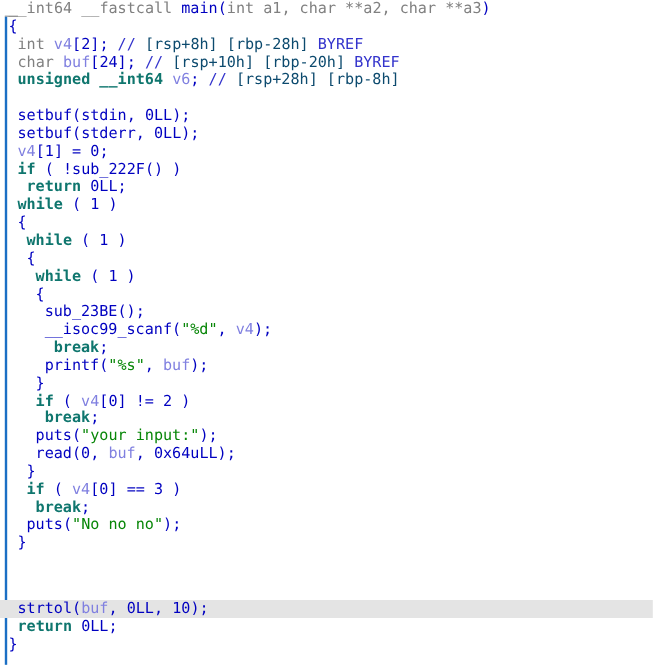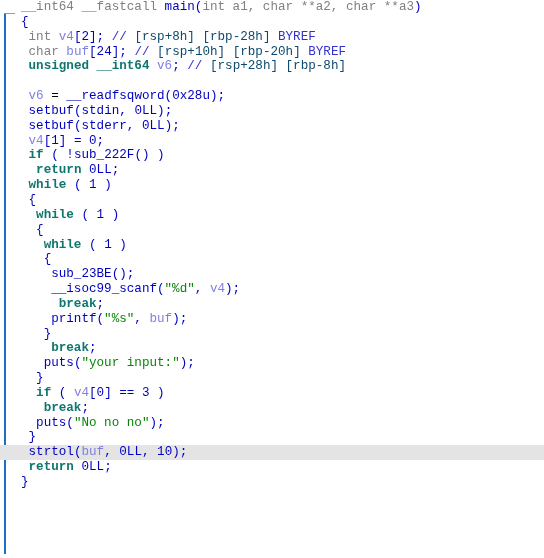--- a/index.html
+++ b/index.html
@@ -47,27 +47,27 @@
     top: 0;
     width: 544px;
   }
 
   .code-line {
     position: relative;
     height: 14.85px;
     line-height: 14.85px;
     font-size: 12.6px;
     white-space: pre;
-    padding-left: 21px;
+    padding-left: 7px;
     letter-spacing: 0px;
     color: #0000c0;
-    font-family: Liberation Mono, monospace;
   }
   .code-line.highlight {
     background: #e4e4e4;
+    margin-top: 40px;
   }
 
   
   .t-plain   { color: #000000; }
   .t-type    { color: #808080; }          
   .t-kw      { color: #0f766e; font-weight: bold; } 
   .t-fn      { color: #0000c0; }          
   .t-num     { color: #0000c0; }          
   .t-punct   { color: #0000c0; }
   .t-local   { color: #8080e0; }          
@@ -84,39 +84,40 @@
   <div id="guide-top-tick"></div>
   <div id="collapse-guide"></div>
 
   <div id="code">
       <div class="code-line"><span style="display: inline-block; width: 0px;"></span><span class="t-type">__int64 __fastcall </span><span class="t-fn">main</span><span class="t-punct">(</span><span class="t-type">int a1, char **a2, char **a3</span><span class="t-punct">)</span></div>
       <div class="code-line"><span style="display: inline-block; width: 0px;"></span><span class="t-brace">{</span></div>
       <div class="code-line"><span style="display: inline-block; width: 7.55px;"></span><span class="t-type">int </span><span class="t-local">v4</span><span class="t-punct">[</span><span class="t-num">2</span><span class="t-punct">]; </span><span class="t-cmt">// </span><span class="t-cmtloc">[rsp+8h] [rbp-28h] </span><span class="t-cmt">BYREF</span></div>
       <div class="code-line"><span style="display: inline-block; width: 7.55px;"></span><span class="t-type">char </span><span class="t-local">buf</span><span class="t-punct">[</span><span class="t-num">24</span><span class="t-punct">]; </span><span class="t-cmt">// </span><span class="t-cmtloc">[rsp+10h] [rbp-20h] </span><span class="t-cmt">BYREF</span></div>
       <div class="code-line"><span style="display: inline-block; width: 7.55px;"></span><span class="t-kw">unsigned </span><span class="t-kw">__int64 </span><span class="t-local">v6</span><span class="t-punct">; </span><span class="t-cmt">// </span><span class="t-cmtloc">[rsp+28h] [rbp-8h]</span></div>
       <div class="code-line"><span style="display: inline-block; width: 0px;"></span>&nbsp;</div>
-      <div class="code-line"><span style="display: inline-block; width: 7.55px;"></span><span class="t-local">v6</span><span class="t-plain"> = </span><span class="t-fn">__readfsqword</span><span class="t-punct">(</span><span class="t-num">0x28u</span><span class="t-punct">);</span></div>
       <div class="code-line"><span style="display: inline-block; width: 7.55px;"></span><span class="t-fn">setbuf</span><span class="t-punct">(</span><span class="t-fn">stdin</span><span class="t-punct">, </span><span class="t-num">0LL</span><span class="t-punct">);</span></div>
       <div class="code-line"><span style="display: inline-block; width: 7.55px;"></span><span class="t-fn">setbuf</span><span class="t-punct">(</span><span class="t-fn">stderr</span><span class="t-punct">, </span><span class="t-num">0LL</span><span class="t-punct">);</span></div>
       <div class="code-line"><span style="display: inline-block; width: 7.55px;"></span><span class="t-local">v4</span><span class="t-punct">[</span><span class="t-num">1</span><span class="t-punct">] = </span><span class="t-num">0</span><span class="t-punct">;</span></div>
       <div class="code-line"><span style="display: inline-block; width: 7.55px;"></span><span class="t-kw">if</span><span class="t-punct"> ( !</span><span class="t-fn">sub_222F</span><span class="t-punct">() )</span></div>
       <div class="code-line"><span style="display: inline-block; width: 15.1px;"></span><span class="t-kw">return</span><span class="t-punct"> </span><span class="t-num">0LL</span><span class="t-punct">;</span></div>
       <div class="code-line"><span style="display: inline-block; width: 7.55px;"></span><span class="t-kw">while</span><span class="t-punct"> ( </span><span class="t-num">1</span><span class="t-punct"> )</span></div>
       <div class="code-line"><span style="display: inline-block; width: 7.55px;"></span><span class="t-brace">{</span></div>
       <div class="code-line"><span style="display: inline-block; width: 15.1px;"></span><span class="t-kw">while</span><span class="t-punct"> ( </span><span class="t-num">1</span><span class="t-punct"> )</span></div>
       <div class="code-line"><span style="display: inline-block; width: 15.1px;"></span><span class="t-brace">{</span></div>
       <div class="code-line"><span style="display: inline-block; width: 22.65px;"></span><span class="t-kw">while</span><span class="t-punct"> ( </span><span class="t-num">1</span><span class="t-punct"> )</span></div>
       <div class="code-line"><span style="display: inline-block; width: 22.65px;"></span><span class="t-brace">{</span></div>
       <div class="code-line"><span style="display: inline-block; width: 30.2px;"></span><span class="t-fn">sub_23BE</span><span class="t-punct">();</span></div>
       <div class="code-line"><span style="display: inline-block; width: 30.2px;"></span><span class="t-fn">__isoc99_scanf</span><span class="t-punct">(</span><span class="t-str">"%d"</span><span class="t-punct">, </span><span class="t-local">v4</span><span class="t-punct">);</span></div>
       <div class="code-line"><span style="display: inline-block; width: 37.75px;"></span><span class="t-kw">break</span><span class="t-punct">;</span></div>
       <div class="code-line"><span style="display: inline-block; width: 30.2px;"></span><span class="t-fn">printf</span><span class="t-punct">(</span><span class="t-str">"%s"</span><span class="t-punct">, </span><span class="t-local">buf</span><span class="t-punct">);</span></div>
       <div class="code-line"><span style="display: inline-block; width: 22.65px;"></span><span class="t-brace">}</span></div>
+      <div class="code-line"><span style="display: inline-block; width: 22.65px;"></span><span class="t-kw">if</span><span class="t-punct"> ( </span><span class="t-local">v4</span><span class="t-punct">[</span><span class="t-num">0</span><span class="t-punct">] != </span><span class="t-num">2</span><span class="t-punct"> )</span></div>
       <div class="code-line"><span style="display: inline-block; width: 30.2px;"></span><span class="t-kw">break</span><span class="t-punct">;</span></div>
       <div class="code-line"><span style="display: inline-block; width: 22.65px;"></span><span class="t-fn">puts</span><span class="t-punct">(</span><span class="t-str">"your input:"</span><span class="t-punct">);</span></div>
+      <div class="code-line"><span style="display: inline-block; width: 22.65px;"></span><span class="t-fn">read</span><span class="t-punct">(</span><span class="t-num">0</span><span class="t-punct">, </span><span class="t-local">buf</span><span class="t-punct">, </span><span class="t-num">0x64uLL</span><span class="t-punct">);</span></div>
       <div class="code-line"><span style="display: inline-block; width: 15.1px;"></span><span class="t-brace">}</span></div>
       <div class="code-line"><span style="display: inline-block; width: 15.1px;"></span><span class="t-kw">if</span><span class="t-punct"> ( </span><span class="t-local">v4</span><span class="t-punct">[</span><span class="t-num">0</span><span class="t-punct">] == </span><span class="t-num">3</span><span class="t-punct"> )</span></div>
       <div class="code-line"><span style="display: inline-block; width: 22.65px;"></span><span class="t-kw">break</span><span class="t-punct">;</span></div>
       <div class="code-line"><span style="display: inline-block; width: 15.1px;"></span><span class="t-fn">puts</span><span class="t-punct">(</span><span class="t-str">"No no no"</span><span class="t-punct">);</span></div>
       <div class="code-line"><span style="display: inline-block; width: 7.55px;"></span><span class="t-brace">}</span></div>
       <div class="code-line highlight"><span style="display: inline-block; width: 7.55px;"></span><span class="t-fn">strtol</span><span class="t-punct">(</span><span class="t-local">buf</span><span class="t-punct">, </span><span class="t-num">0LL</span><span class="t-punct">, </span><span class="t-num">10</span><span class="t-punct">);</span></div>
       <div class="code-line"><span style="display: inline-block; width: 7.55px;"></span><span class="t-kw">return</span><span class="t-punct"> </span><span class="t-num">0LL</span><span class="t-punct">;</span></div>
       <div class="code-line"><span style="display: inline-block; width: 0px;"></span><span class="t-brace">}</span></div>
     </div>
 

